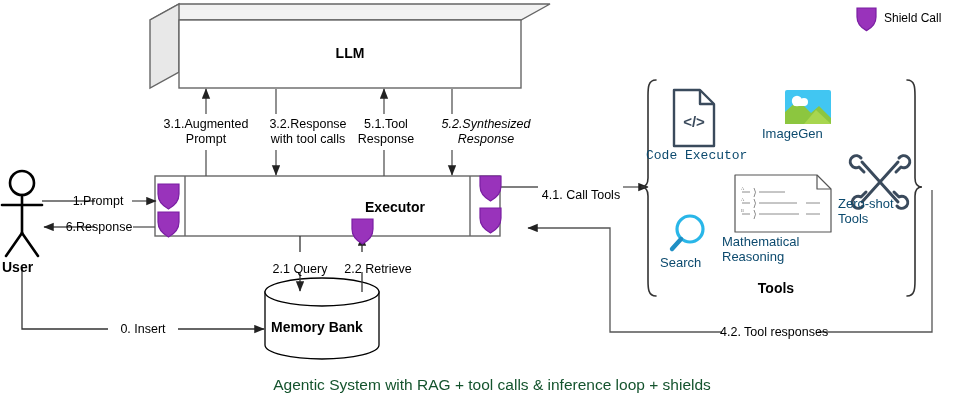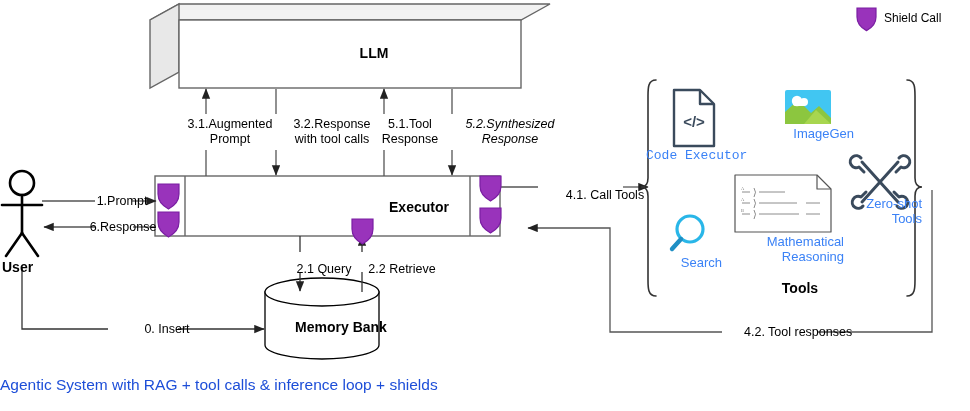--- a/index.html
+++ b/index.html
@@ -27,37 +27,39 @@
     width: 970px;
     height: 411px;
   }
   .lbl {
     position: absolute;
     font-family: "Liberation Sans", sans-serif;
     color: #000000;
     white-space: pre;
     line-height: 1.18;
   }
-  .lbl-c { text-align: center; padding-left: 24px; }
+  .lbl-c { text-align: center; }
   .edge-lbl {
     font-size: 12.5px;
     color: #000000;
   }
   .node-title {
     font-size: 14px;
     font-weight: bold;
   }
   .tool-lbl {
     font-size: 13px;
-    text-align: right;
-    color: #3b82f6;
+    text-align: left;
+    color: #0c4a6e;
   }
   .caption {
     font-size: 15.5px;
-    color: #1d4ed8;
+    text-align: center;
+    color: #14532d;
+    padding-left: 28px;
   }
   .legend-lbl {
     font-size: 12px;
     color: #000000;
   }
 </style>
 </head>
 <body>
 
 <div id="diagram-root">

